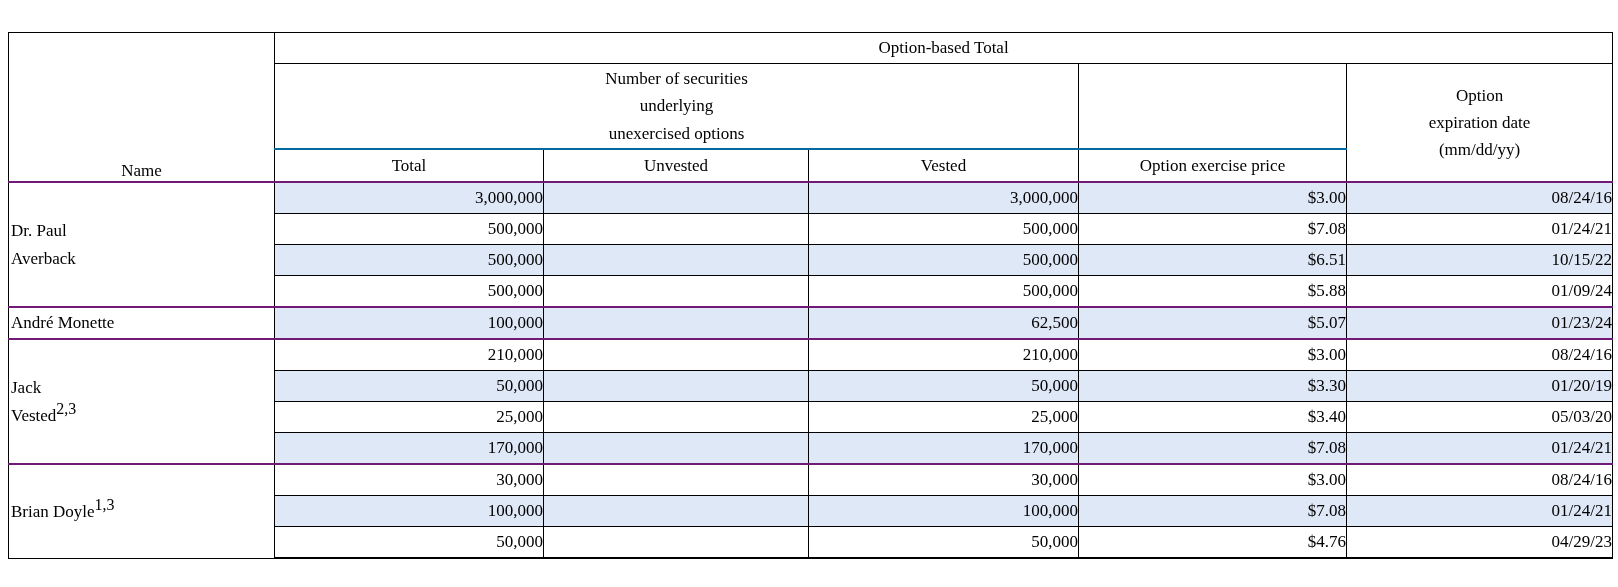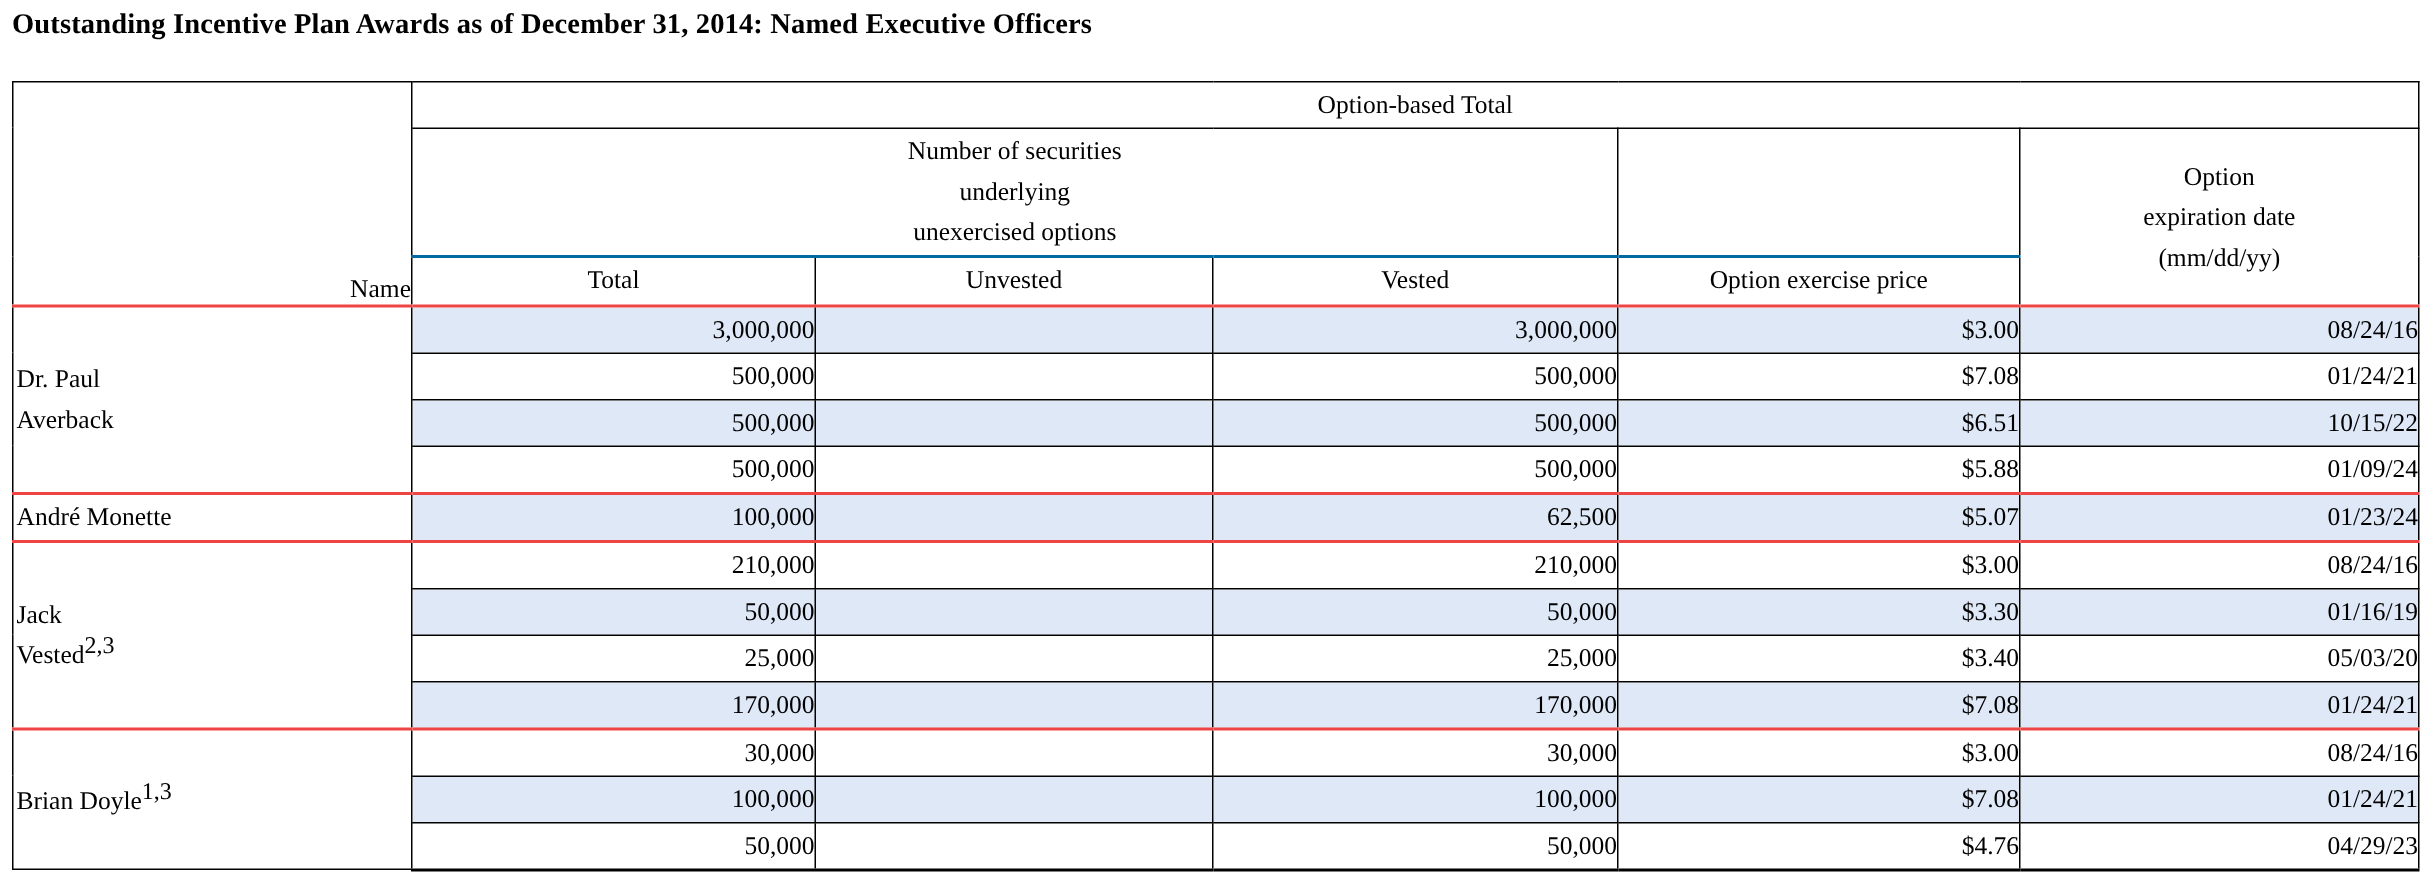--- a/index.html
+++ b/index.html
@@ -38,21 +38,21 @@
     padding: 0;
     overflow: hidden;
   }
   
   tr.hr1 th { height: 30px; }
   tr.hr2 th { height: 84px; }
   tr.hr3 th { height: 31px; }
 
   th.name-h {
     vertical-align: bottom;
-    text-align: right;
+    text-align: center;
     padding: 0 2px 1px 2px;
   }
   th.group-h {
     text-align: center;
     vertical-align: middle;
     padding-left: 244px;   
     border-right: none;
   }
   th.sec-h {
     vertical-align: middle;
@@ -85,29 +85,28 @@
     background: #ffffff;
     vertical-align: middle;
     line-height: 1.6;
   }
   .name-text { white-space: pre-line; }
   tbody td.name-cell sup {
     font-size: 16px;
     line-height: 0;
   }
   tr.stripe td.data-cell { background: var(--stripe, #dfe8f7); }
-  tr.group-start td { border-top: 2px solid #ef4444; }
+  tr.group-start td { border-top: 2px solid #701a75; }
   tr.last-row td.data-cell { border-bottom: 2px solid #000000; }
   td.name-last { border-bottom: 2px solid #000000; }
 </style>
 </head>
 <body>
 
 <div class="page">
-  <h1 class="doc-title">Outstanding Incentive Plan Awards as of December 31, 2014: Named Executive Officers</h1>
 
   <table class="awards">
     <colgroup>
       <col style="width:266px">
       <col style="width:269px">
       <col style="width:265px">
       <col style="width:270px">
       <col style="width:268px">
       <col style="width:266px">
     </colgroup>
@@ -178,21 +177,21 @@
           <td class="data-cell"></td>
           <td class="data-cell">210,000</td>
           <td class="data-cell">$3.00</td>
           <td class="data-cell">08/24/16</td>
         </tr>
         <tr class="stripe">
           <td class="data-cell">50,000</td>
           <td class="data-cell"></td>
           <td class="data-cell">50,000</td>
           <td class="data-cell">$3.30</td>
-          <td class="data-cell">01/16/19</td>
+          <td class="data-cell">01/20/19</td>
         </tr>
         <tr class="">
           <td class="data-cell">25,000</td>
           <td class="data-cell"></td>
           <td class="data-cell">25,000</td>
           <td class="data-cell">$3.40</td>
           <td class="data-cell">05/03/20</td>
         </tr>
         <tr class="stripe">
           <td class="data-cell">170,000</td>

